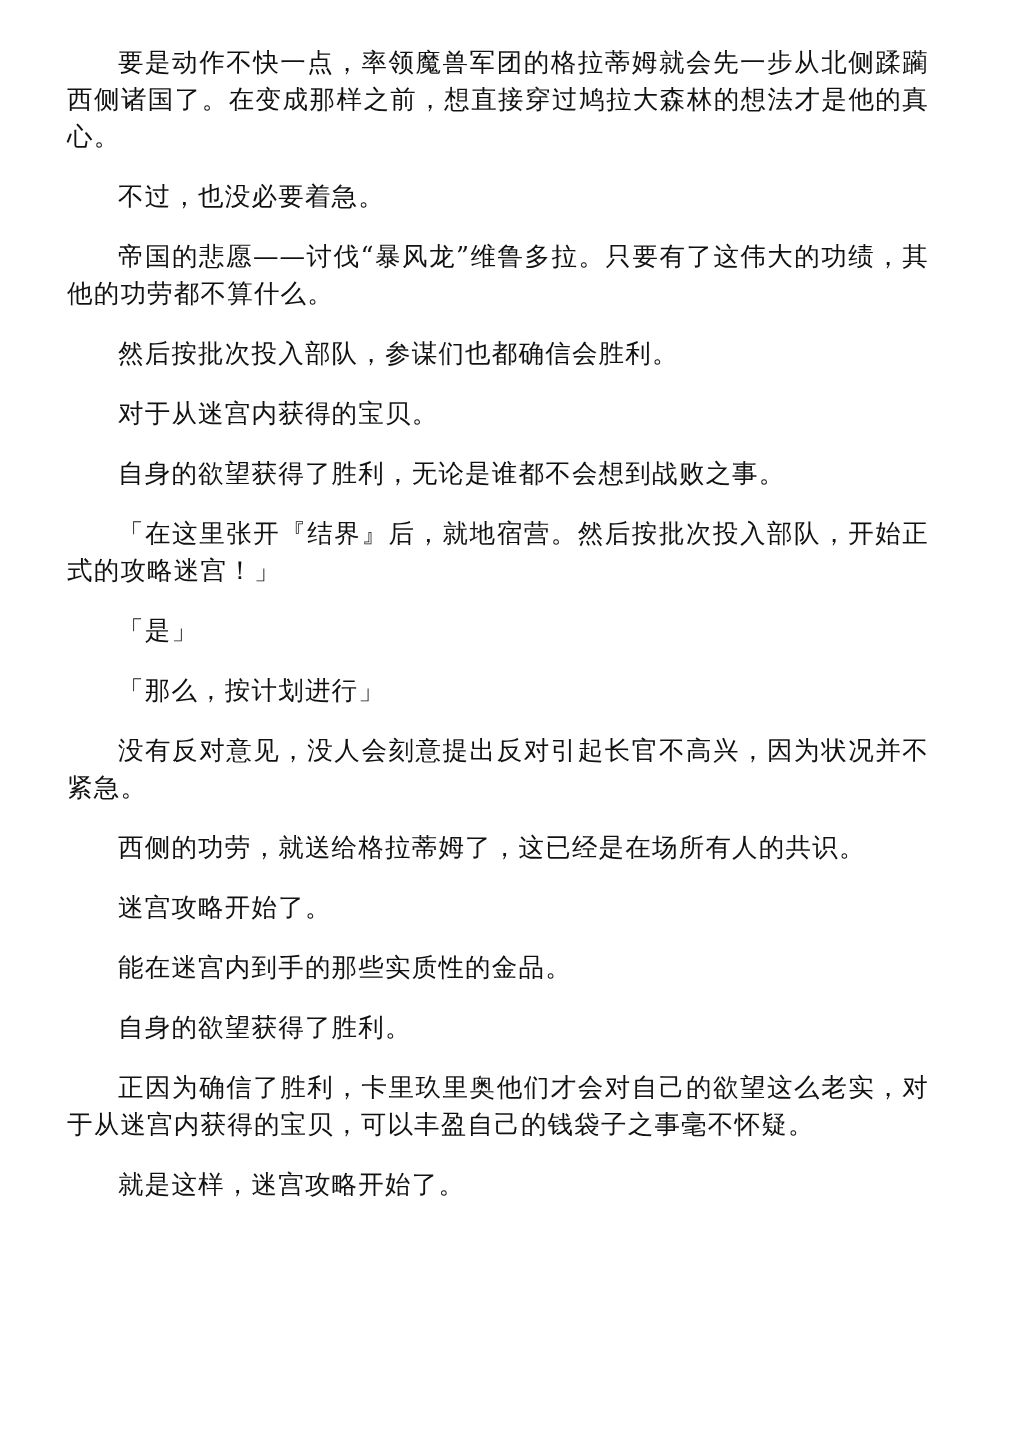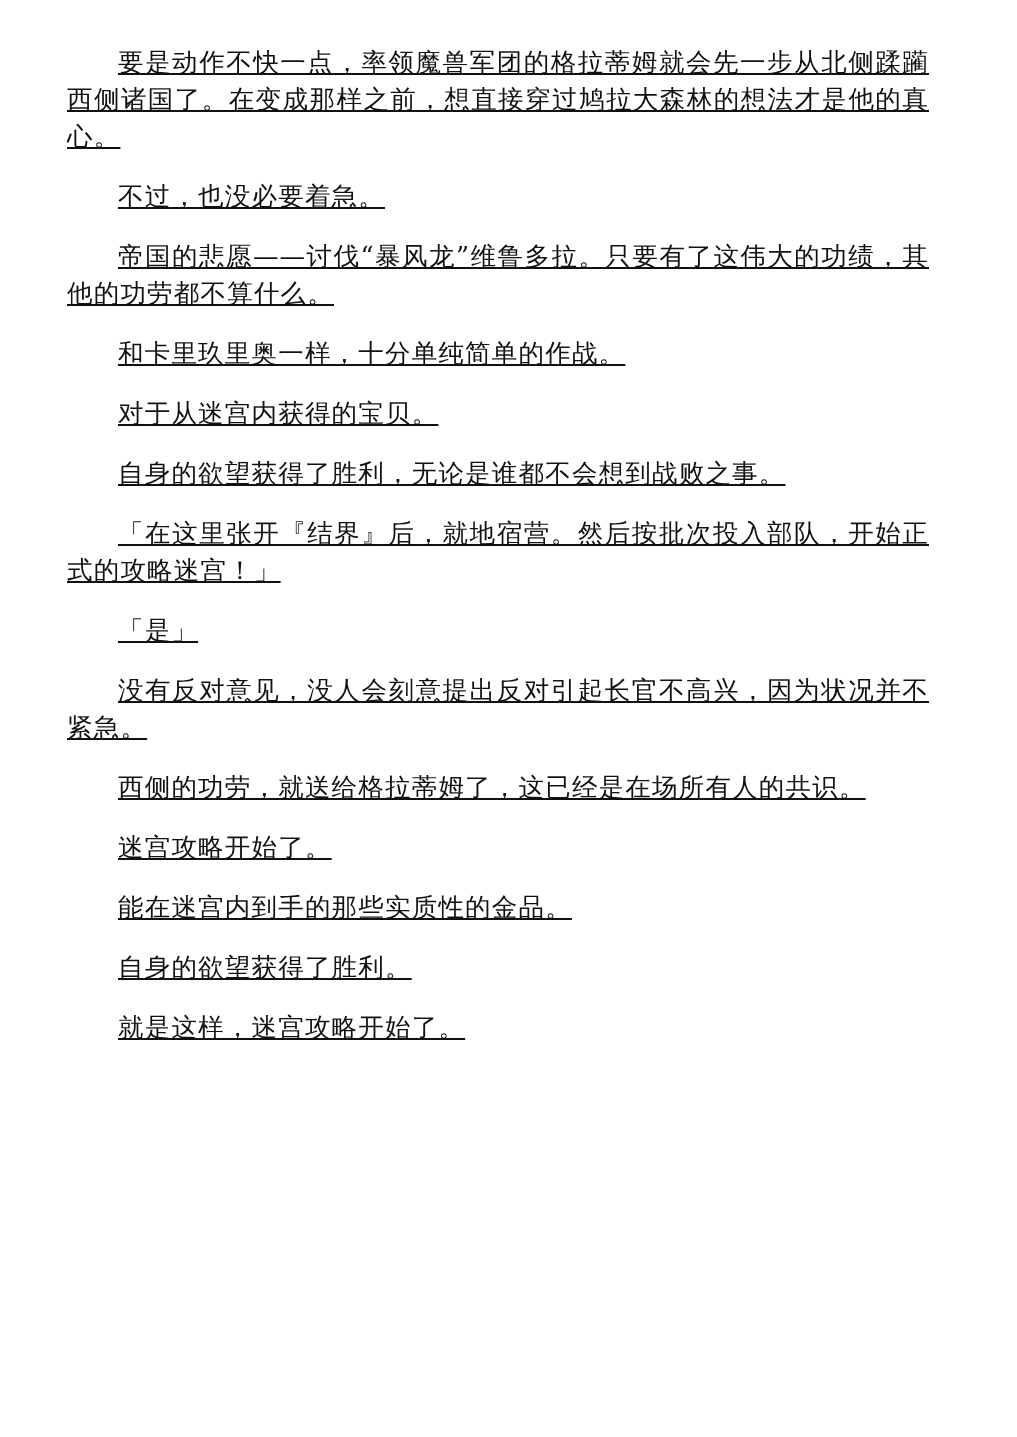--- a/index.html
+++ b/index.html
@@ -22,34 +22,35 @@
     font-size: 25.5px;
     line-height: 37px;
     color: #111111;
   }
   .para {
     margin: 0 0 23px 0;
     text-indent: 2em;
     text-align: justify;
     letter-spacing: 1.2px;
     word-break: break-all;
-    text-decoration: underline;
   }
 </style>
 </head>
 <body>
 
 <div class="page">
   <p class="para">要是动作不快一点，率领魔兽军团的格拉蒂姆就会先一步从北侧蹂躏西侧诸国了。在变成那样之前，想直接穿过鸠拉大森林的想法才是他的真心。</p>
   <p class="para">不过，也没必要着急。</p>
   <p class="para">帝国的悲愿——讨伐“暴风龙”维鲁多拉。只要有了这伟大的功绩，其他的功劳都不算什么。</p>
-  <p class="para">和卡里玖里奥一样，十分单纯简单的作战。</p>
+  <p class="para">然后按批次投入部队，参谋们也都确信会胜利。</p>
   <p class="para">对于从迷宫内获得的宝贝。</p>
   <p class="para">自身的欲望获得了胜利，无论是谁都不会想到战败之事。</p>
   <p class="para">「在这里张开『结界』后，就地宿营。然后按批次投入部队，开始正式的攻略迷宫！」</p>
   <p class="para">「是」</p>
+  <p class="para">「那么，按计划进行」</p>
   <p class="para">没有反对意见，没人会刻意提出反对引起长官不高兴，因为状况并不紧急。</p>
   <p class="para">西侧的功劳，就送给格拉蒂姆了，这已经是在场所有人的共识。</p>
   <p class="para">迷宫攻略开始了。</p>
   <p class="para">能在迷宫内到手的那些实质性的金品。</p>
   <p class="para">自身的欲望获得了胜利。</p>
+  <p class="para">正因为确信了胜利，卡里玖里奥他们才会对自己的欲望这么老实，对于从迷宫内获得的宝贝，可以丰盈自己的钱袋子之事毫不怀疑。</p>
   <p class="para">就是这样，迷宫攻略开始了。</p>
 </div>
 
 </body></html>

